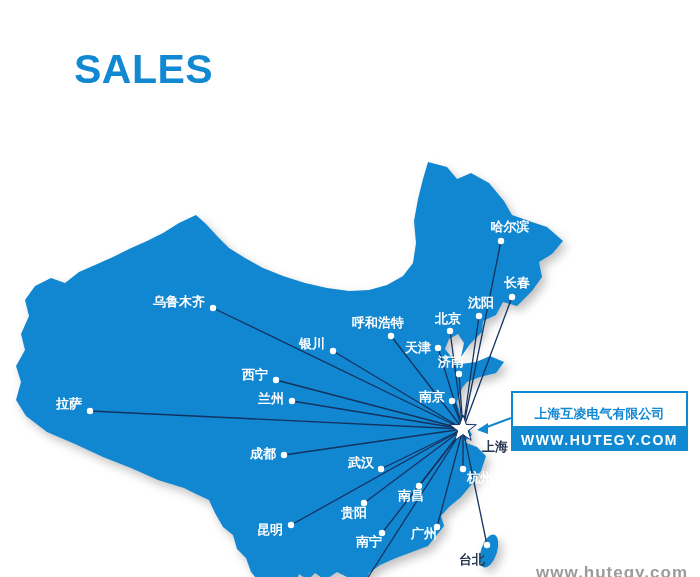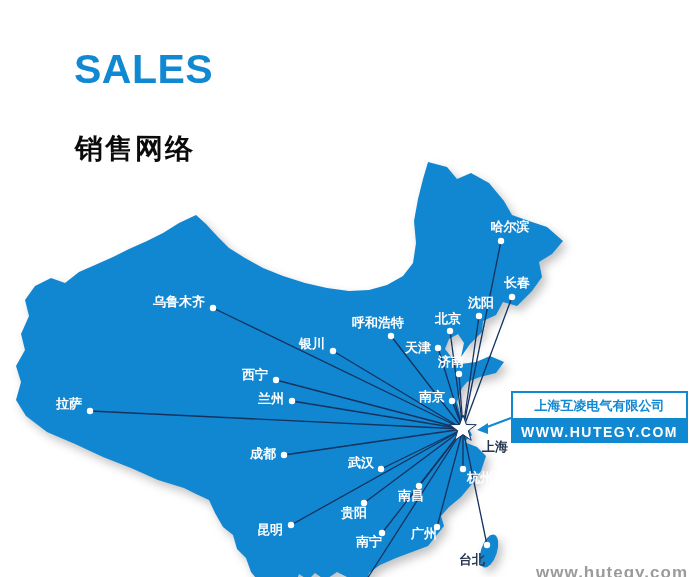--- a/index.html
+++ b/index.html
@@ -8,36 +8,35 @@
   .title-en{position:absolute;left:74px;top:6px;font-size:41px;font-weight:800;
             line-height:.95;letter-spacing:.5px;color:#1188d2;}
   .title-cn{position:absolute;left:75px;top:86px;font-size:28px;font-weight:700;
             color:#0b0b0b;letter-spacing:2px;}
   svg.map{position:absolute;left:0;top:0;z-index:1;}
   .landg{filter:drop-shadow(4px 5px 5px rgba(80,80,80,.35));}
   .land{fill:#1287d1;}
   svg text{font-family:"Liberation Sans",sans-serif;}
   .company{position:absolute;left:511px;top:347px;width:177px;z-index:3;text-align:center;}
   .company .name{background:#ffffff;border:2px solid #1188d2;color:#1188d2;
-                 font-size:13px;font-weight:700;padding:4px 0 3px;}
+                 font-size:13px;font-weight:700;padding:12px 0 3px;}
   .company .site{background:#1188d2;color:#ffffff;font-size:14px;font-weight:700;
                  letter-spacing:1.5px;padding:4px 0 3px;}
   .watermark{position:absolute;right:12px;top:518px;text-align:right;color:#9b9b9b;z-index:3;}
   .watermark .wname{font-size:30px;font-weight:700;letter-spacing:3px;}
   .watermark .wsite{font-size:17px;font-weight:700;letter-spacing:1px;margin-top:1px;}
 </style>
 </head>
 <body>
 
 <div class="page">
 
   <div class="title-en">
     <div>SALES</div>
   </div>
-  <div class="title-cn">销售网络</div>
 
   <svg class="map" width="700" height="577" viewBox="0 0 700 577">
     <g class="landg">
       <path class="land" d="M 428 118 L 447 123 L 457 135 L 471 129 L 489 139 L 504 157 L 512 171 L 529 177 L 547 183 L 563 197 L 552 210 L 539 218 L 542 233 L 532 247 L 517 262 L 503 258 L 496 271 L 483 277 L 482 288 L 470 300 L 461 313 L 464 299 L 458 290 L 449 295 L 445 305 L 452 314 L 461 320 L 476 318 L 490 312 L 504 318 L 496 329 L 480 333 L 467 338 L 462 344 L 457 358 L 461 372 L 467 381 L 472 391 L 464 398 L 477 403 L 486 412 L 481 427 L 471 441 L 461 453 L 449 463 L 441 472 L 444 482 L 436 492 L 428 502 L 412 508 L 396 514 L 380 521 L 369 529 L 366 543 L 359 553 L 351 546 L 349 534 L 337 528 L 325 536 L 315 529 L 308 536 L 299 530 L 295 541 L 287 548 L 278 541 L 270 533 L 261 540 L 251 528 L 246 514 L 237 505 L 233 491 L 223 483 L 215 469 L 209 456 L 196 450 L 184 444 L 158 436 L 131 424 L 103 413 L 75 400 L 47 388 L 26 372 L 16 356 L 21 338 L 16 322 L 25 306 L 21 290 L 29 272 L 25 256 L 35 242 L 51 234 L 65 239 L 79 228 L 95 221 L 113 213 L 129 205 L 147 197 L 163 189 L 179 179 L 196 171 L 206 180 L 217 192 L 229 204 L 245 214 L 263 224 L 283 232 L 305 239 L 327 244 L 349 247 L 369 246 L 387 241 L 403 232 L 413 219 L 416 199 L 414 177 L 418 155 L 423 135 Z" fill="#1287d1"></path>
       <ellipse class="land" cx="489" cy="507" rx="8" ry="17" transform="rotate(18 489 507)" fill="#1287d1"></ellipse>
       <ellipse class="land" cx="360" cy="559" rx="15" ry="10" fill="#1287d1"></ellipse>
     </g>
     <g>
       <line x1="511" y1="374" x2="487" y2="383" stroke="#1188d2" stroke-width="2"></line>
       <polygon points="477,386 488,379 488,390" fill="#1188d2"></polygon>

